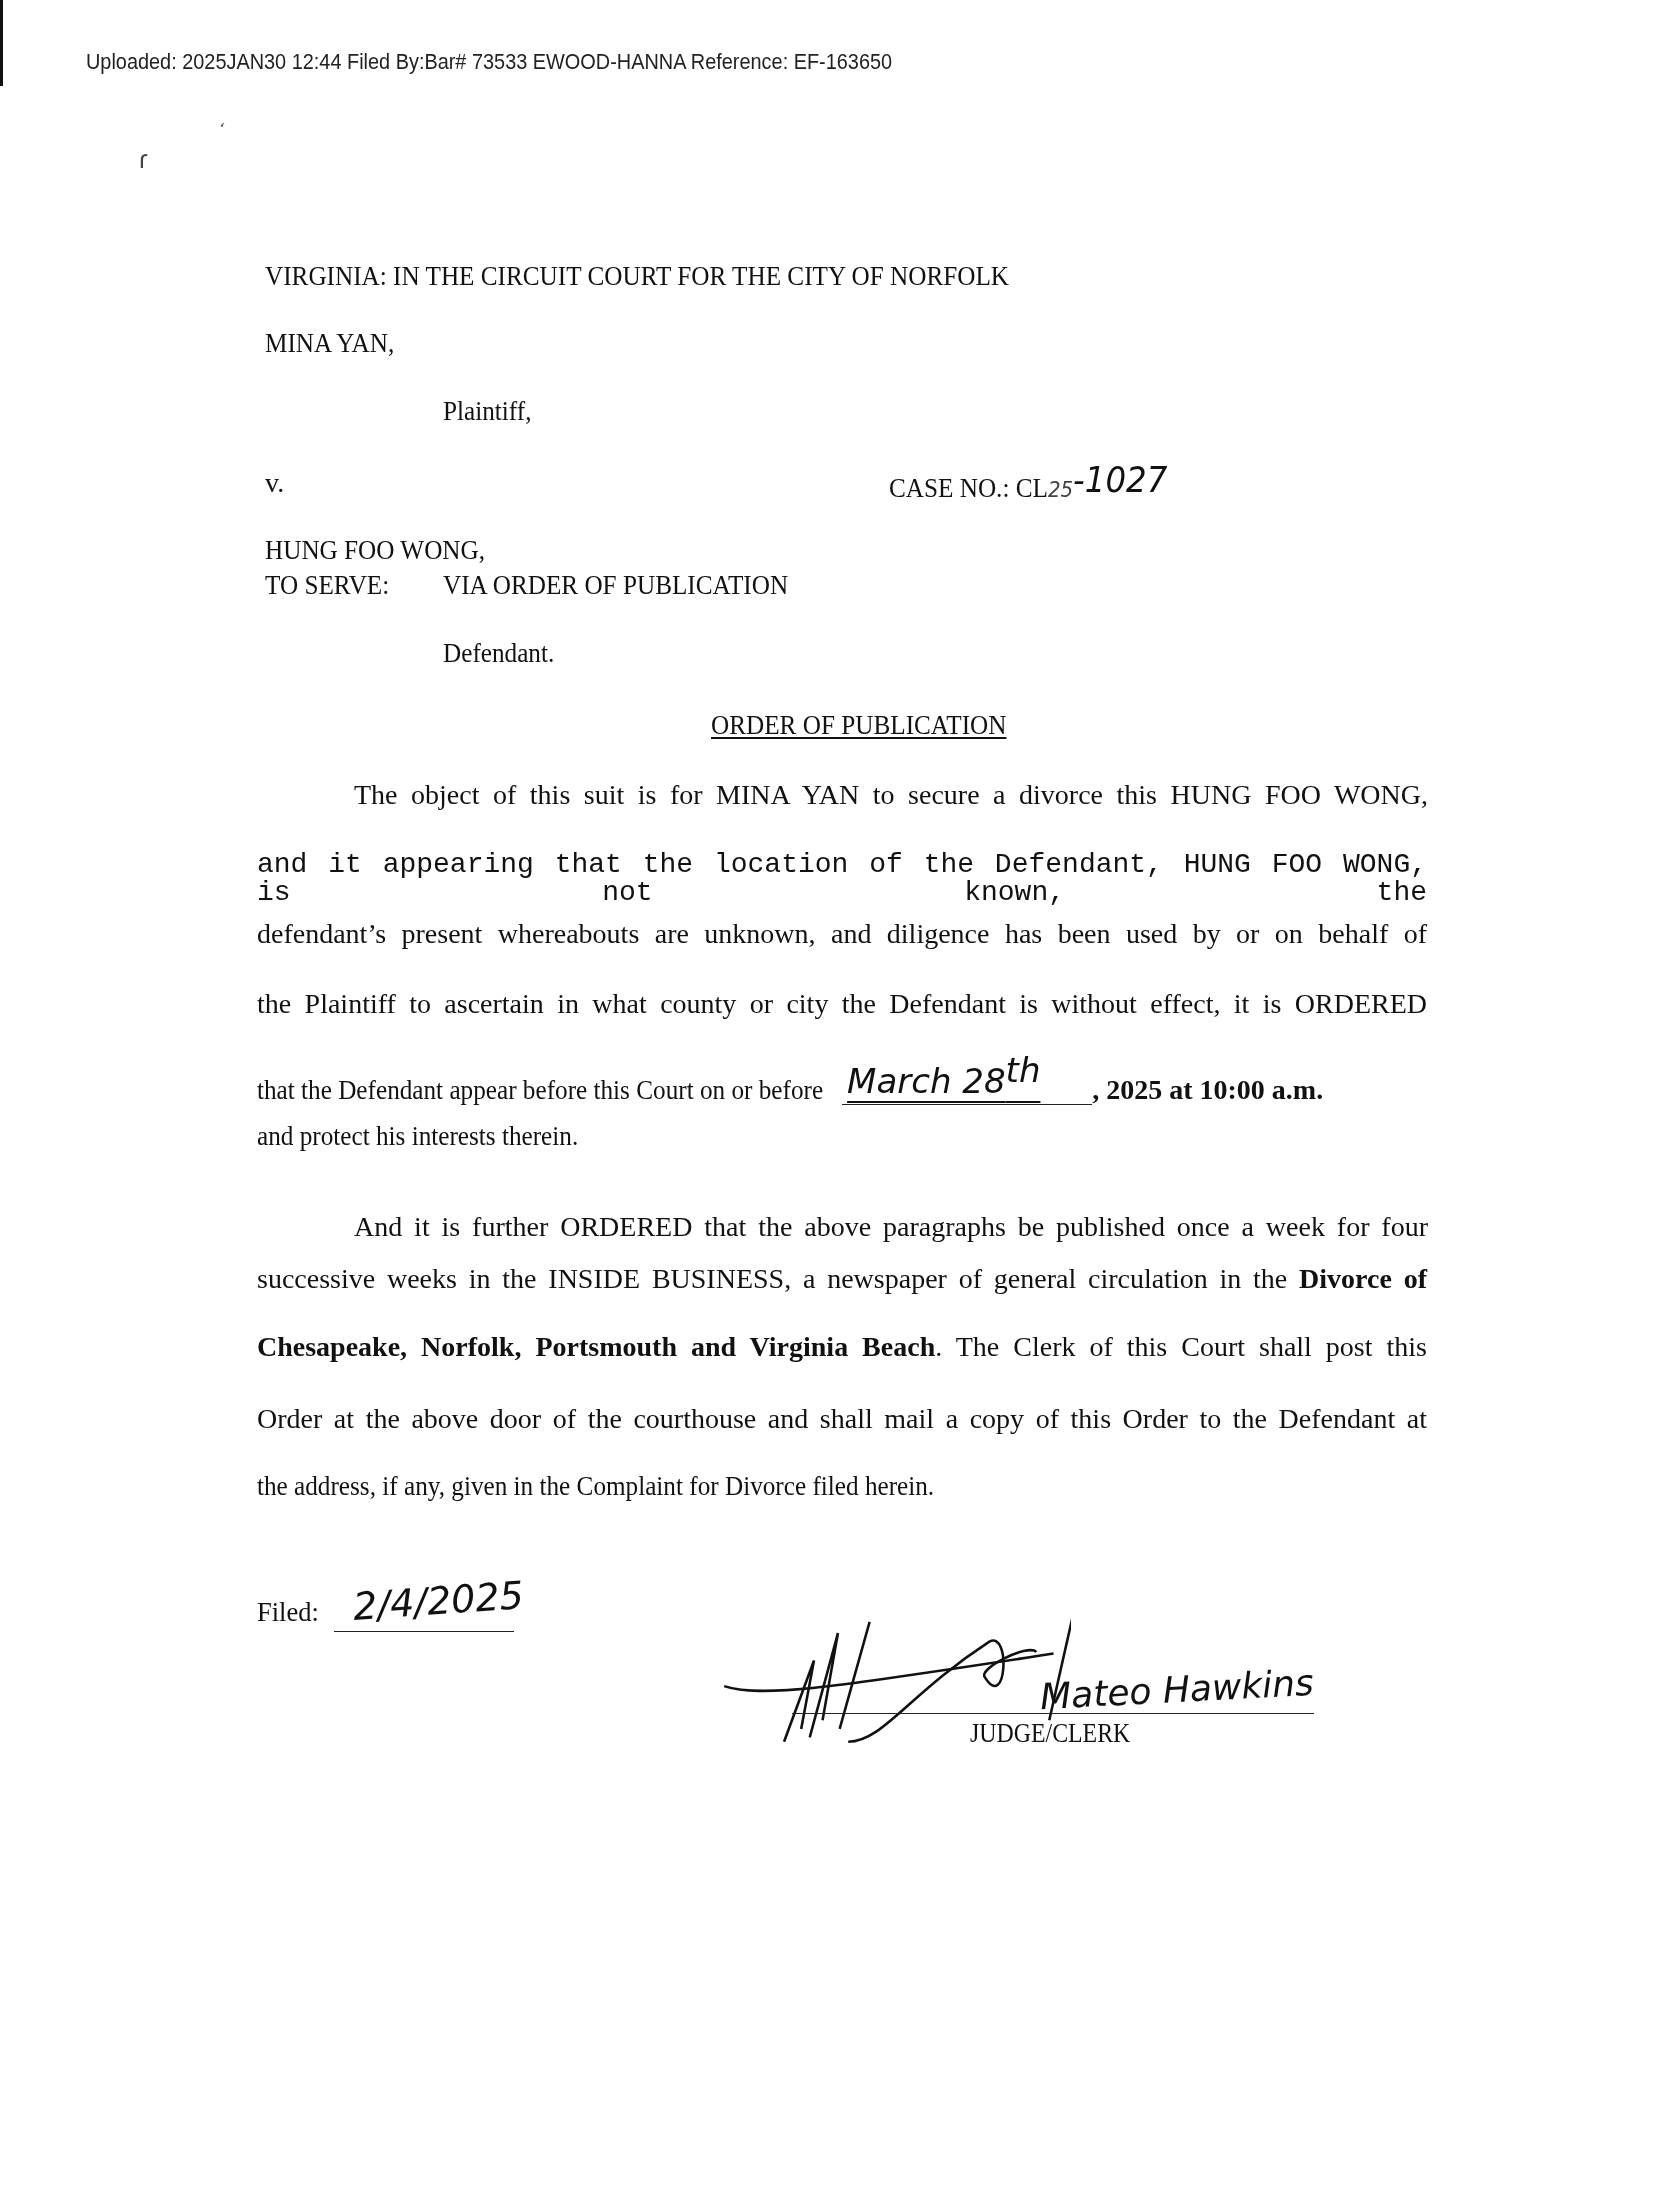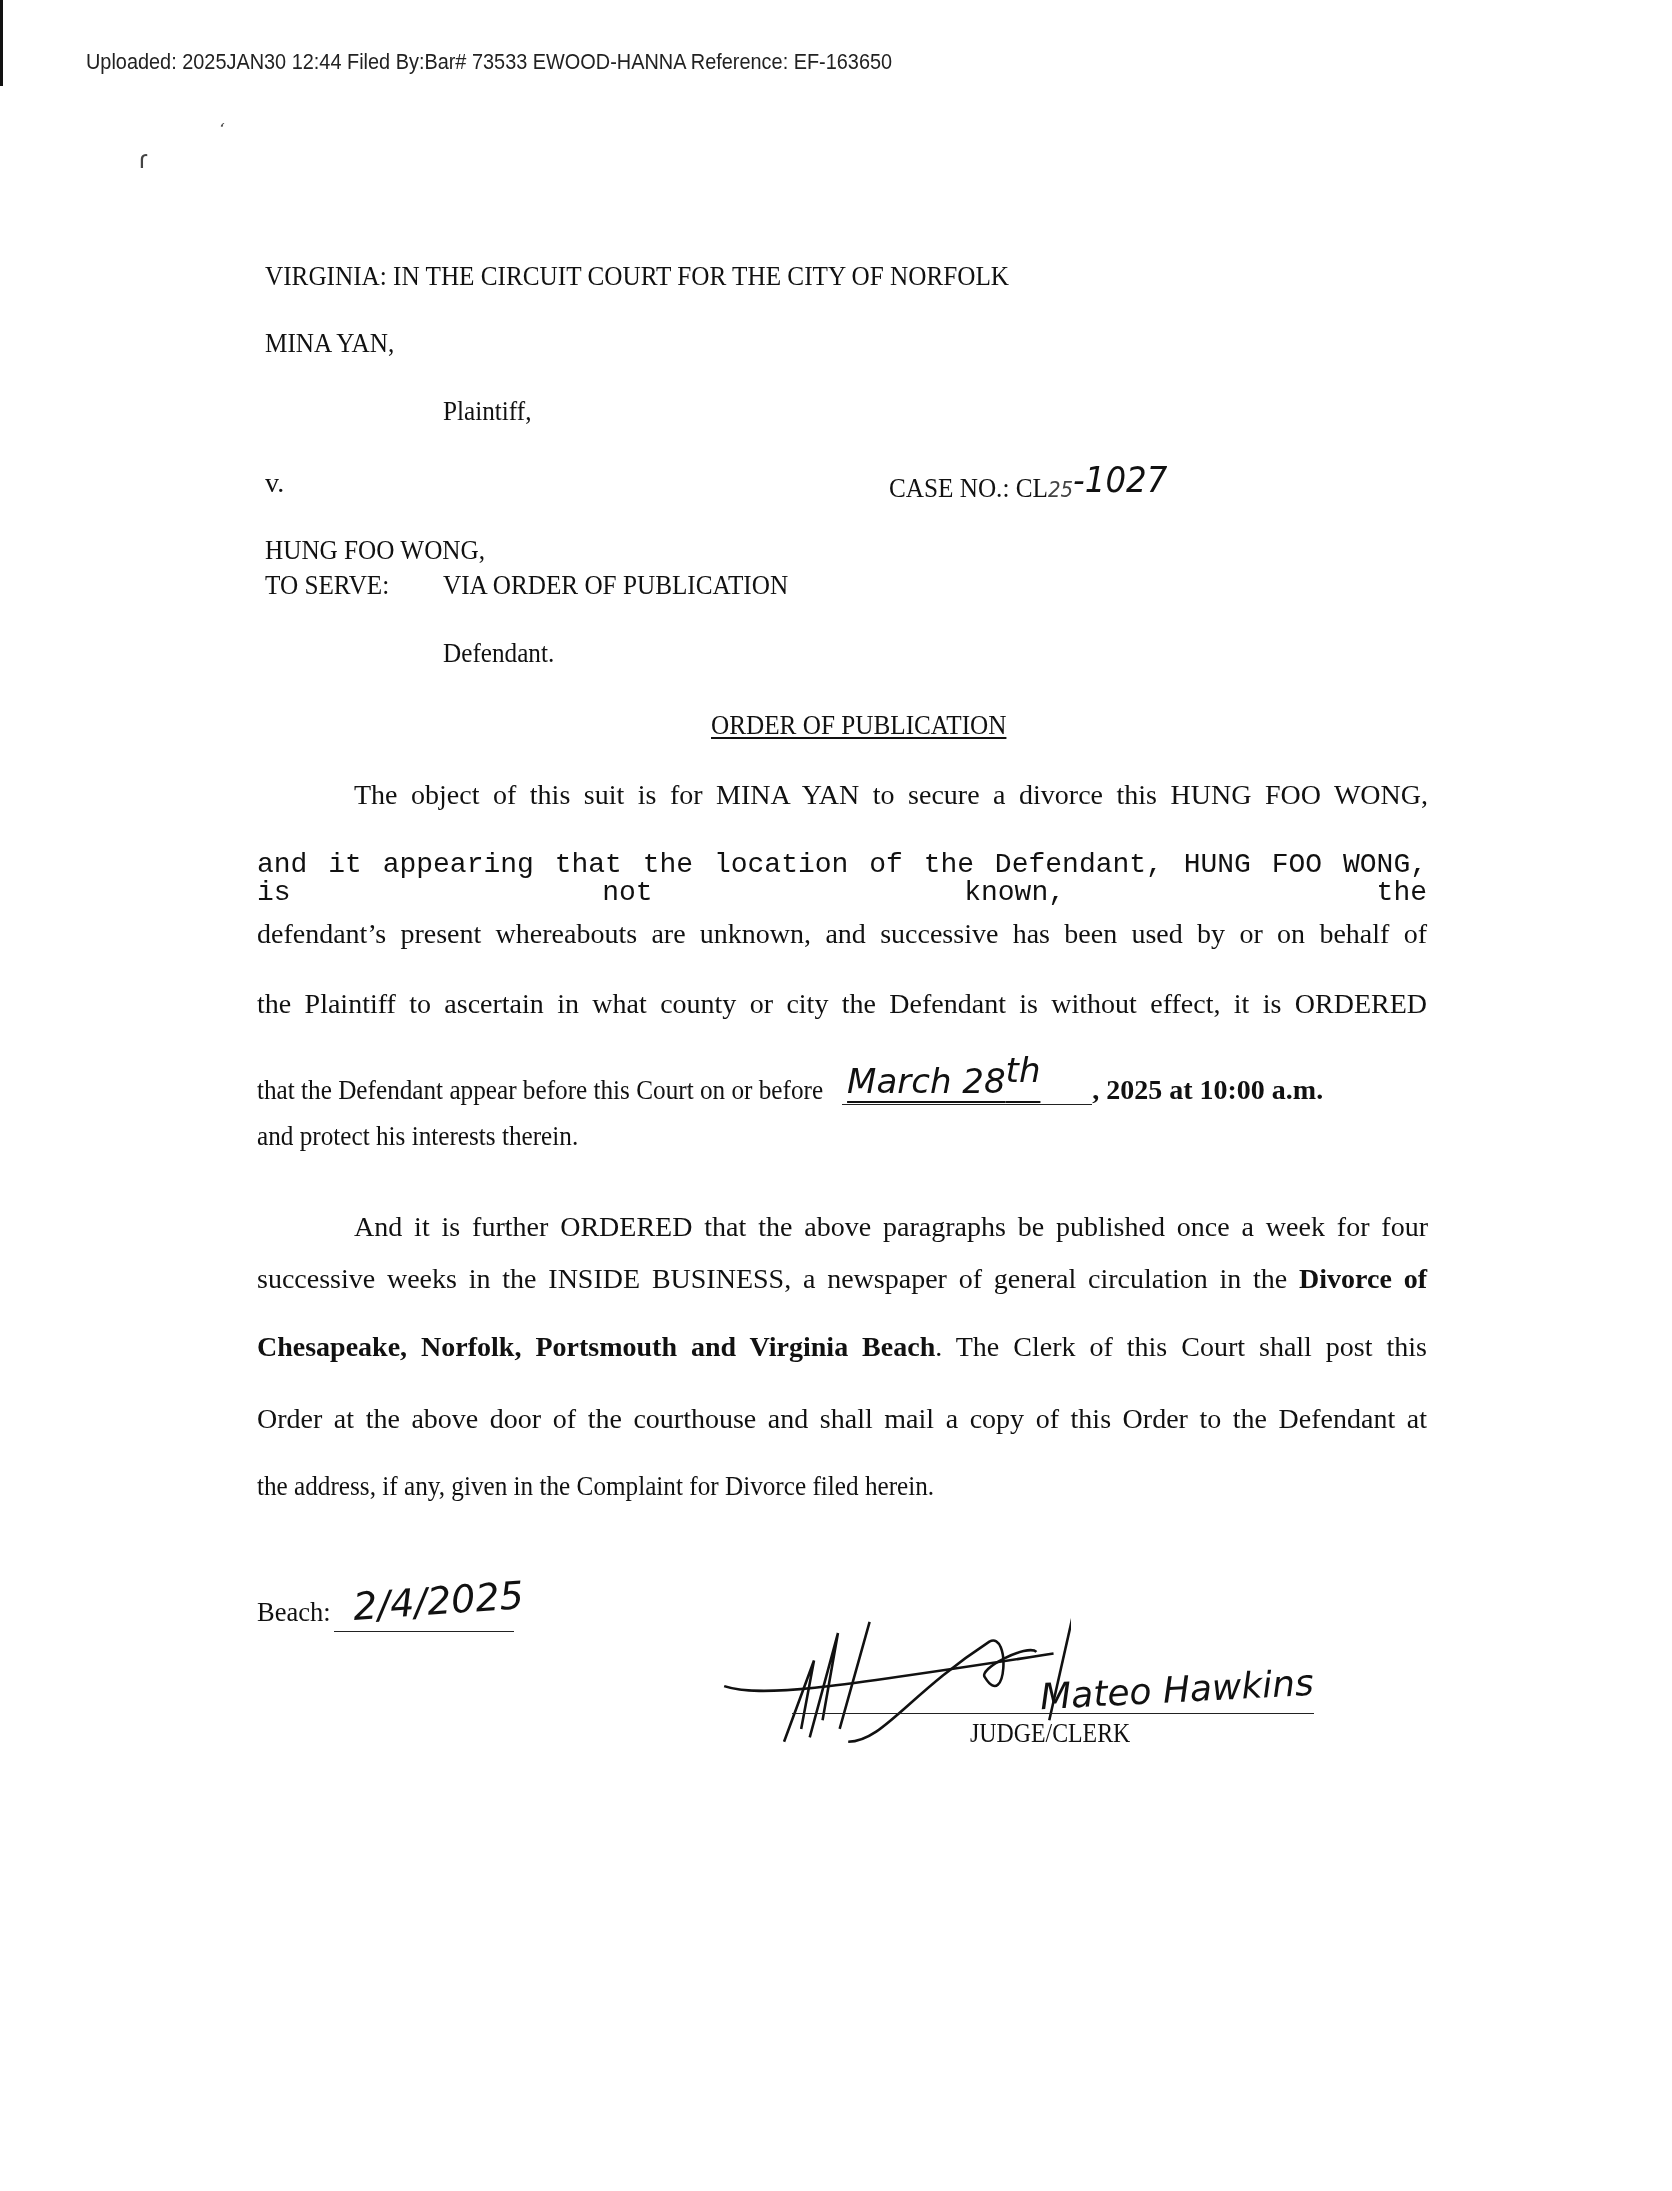--- a/index.html
+++ b/index.html
@@ -47,42 +47,42 @@
 
 <div class="t cond" style="left:265px;top:536px;">HUNG FOO WONG,</div>
 <div class="t cond" style="left:265px;top:571px;">TO SERVE:</div>
 <div class="t cond" style="left:443px;top:571px;">VIA ORDER OF PUBLICATION</div>
 <div class="t cond" style="left:443px;top:639px;">Defendant.</div>
 
 <div class="title cond">ORDER OF PUBLICATION</div>
 
 <div class="just" style="top:781px;left:354px;width:1074px;">The object of this suit is for MINA YAN to secure a divorce this HUNG FOO WONG,</div>
 <div class="just" style="top:851px;font-family:Liberation Mono, monospace;">and it appearing that the location of the Defendant, HUNG FOO WONG, is not known, the</div>
-<div class="just" style="top:920px;">defendant’s present whereabouts are unknown, and successive has been used by or on behalf of</div>
+<div class="just" style="top:920px;">defendant’s present whereabouts are unknown, and diligence has been used by or on behalf of</div>
 <div class="just" style="top:990px;">the Plaintiff to ascertain in what county or city the Defendant is without effect, it is ORDERED</div>
 
 <div class="t" style="left:257px;top:1060px;">
   <span class="cond" style="display:inline-block;">that the Defendant appear before this Court on or before</span>
   <span class="blank" style="margin-left:-51px;text-decoration:underline;"><span class="hand">March 28</span><sup class="hand">th</sup></span><b>, 2025 at 10:00 a.m.</b>
 </div>
 
 <div class="t cond" style="left:257px;top:1122px;">and protect his interests therein.</div>
 
 <div class="just" style="top:1196px;left:354px;width:1074px;margin-top:17px;">And it is further ORDERED that the above paragraphs be published once a week for four</div>
 <div class="just" style="top:1265px;">
   <span>successive weeks in the INSIDE BUSINESS, a newspaper of general circulation in the</span>
   <b>Divorce of</b>
 </div>
 <div class="just" style="top:1333px;">
   <b>Chesapeake, Norfolk, Portsmouth and Virginia Beach</b><span>. The Clerk of this Court shall post this</span>
 </div>
 <div class="just" style="top:1405px;">Order at the above door of the courthouse and shall mail a copy of this Order to the Defendant at</div>
 <div class="t cond" style="left:257px;top:1472px;">the address, if any, given in the Complaint for Divorce filed herein.</div>
 
-<div class="t" style="left:257px;top:1599px;font-size:26.5px;">Beach:</div>
+<div class="t" style="left:257px;top:1599px;font-size:26.5px;">Filed:</div>
 <div class="date-line"></div>
 <div class="date-hand hand">2/4/2025</div>
 
 <svg class="sig-scrawl" width="360" height="154" viewBox="0 0 420 180">
   <path d="M15 110 C 60 125, 150 110, 400 72" stroke="#111" stroke-width="3" fill="none"></path>
   <path d="M85 175 L 120 80 L 105 160 M 115 170 L 148 48 L 130 150" stroke="#111" stroke-width="3" fill="none"></path>
   <path d="M150 160 L 185 35 M 160 175 C 200 175, 230 120, 325 58 C 350 45, 345 140, 320 100 C 310 90, 370 60, 380 70" stroke="#111" stroke-width="3" fill="none"></path>
   <path d="M395 150 L 422 30" stroke="#111" stroke-width="3" fill="none"></path>
 </svg>
 <div class="sig-name hand">Mateo Hawkins</div>

